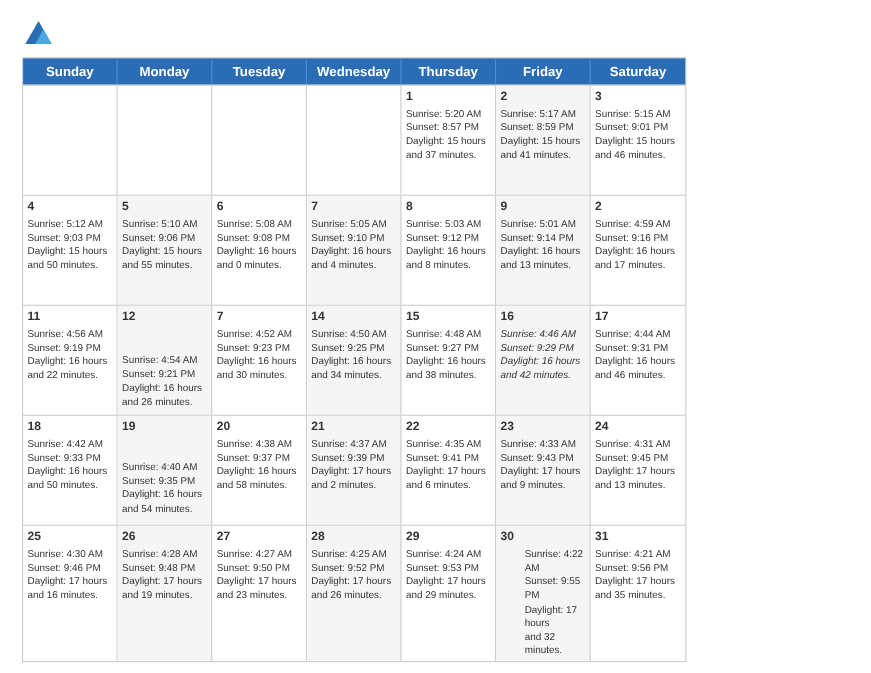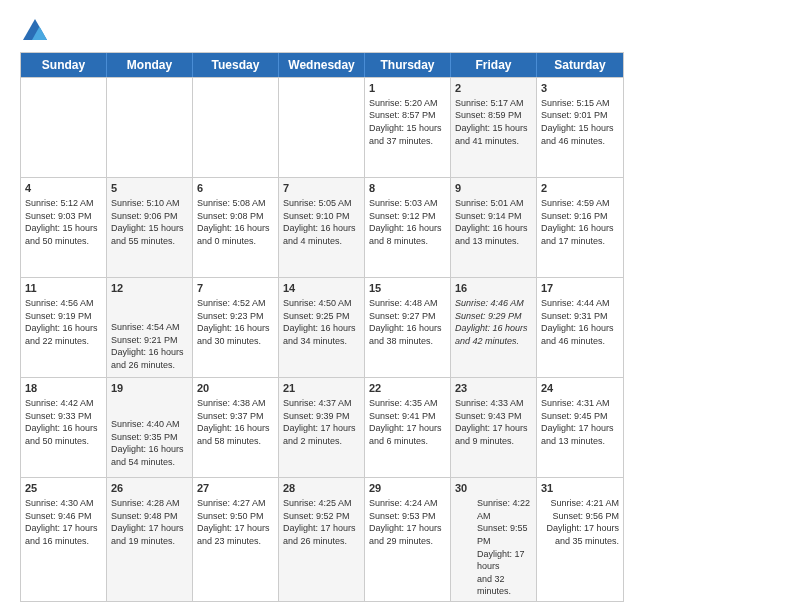--- a/index.html
+++ b/index.html
@@ -365,21 +365,21 @@
           </div>
           <div class="cal-cell alt-bg">
             <div class="day-num">30</div>
             <div class="cell-info" style="white-space: pre-line; margin-left: 22px;">Sunrise: 4:22 AM
 Sunset: 9:55 PM
 Daylight: 17 hours
 and 32 minutes.</div>
           </div>
           <div class="cal-cell">
             <div class="day-num">31</div>
-            <div class="cell-info" style="white-space: pre-line; text-align: right;">Sunrise: 4:21 AM
+            <div class="cell-info" style="white-space: pre-line;">Sunrise: 4:21 AM
 Sunset: 9:56 PM
 Daylight: 17 hours
 and 35 minutes.</div>
           </div>
         </div>
       </div>
   </div>
 </div>
 
 </body></html>

